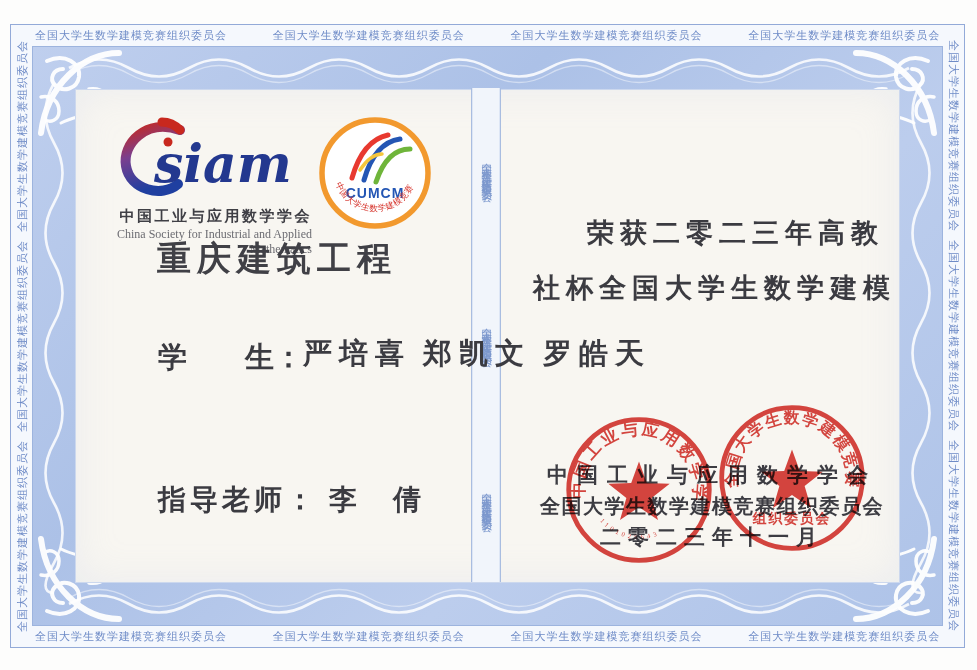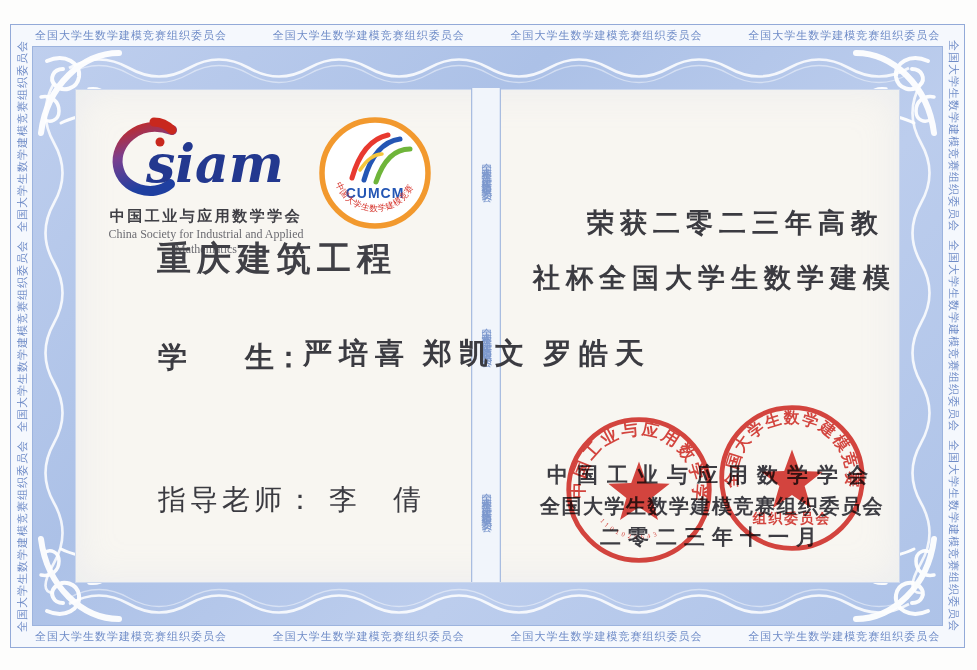--- a/index.html
+++ b/index.html
@@ -34,34 +34,34 @@
   .orn.bl{left:20px;bottom:20px;transform:scaleY(-1);}
   .orn.br{right:20px;bottom:20px;transform:scale(-1,-1);}
   
   .divider{position:absolute;left:471px;top:88px;width:28px;height:494px;
     background:#f1f5fb;border-left:1px solid #a9bde0;border-right:1px solid #a9bde0;
     box-shadow:inset 1px 0 0 #dde6f5, inset -1px 0 0 #dde6f5;
     display:flex;flex-direction:column;justify-content:space-around;align-items:center;}
   .vtxt{writing-mode:vertical-rl;text-orientation:upright;
     color:#7b97cd;font-size:10.5px;letter-spacing:2px;line-height:1;}
   
-  .csiam{position:absolute;left:108px;top:116px;width:196px;text-align:center;}
+  .csiam{position:absolute;left:116px;top:116px;width:196px;text-align:right;}
   .csiam-cn{font-size:15px;font-weight:bold;letter-spacing:2.5px;color:#3f3f45;margin-top:1px;}
   .csiam-en{font-size:12px;color:#6c6c72;margin-top:1px;}
   .cumcm{position:absolute;left:318px;top:116px;}
   .school{position:absolute;left:88px;top:236px;width:378px;text-align:center;
     font-size:34px;font-weight:bold;color:#404046;letter-spacing:6px;line-height:46px;}
   .students{position:absolute;left:158px;top:338px;display:flex;
     font-size:29px;font-weight:bold;color:#3b3b41;}
   .students .gap{display:inline-block;width:58px;}
   .names{display:flex;flex-direction:row;gap:12px;letter-spacing:7px;line-height:31px;}
-  .advisor{position:absolute;left:158px;top:481px;font-size:28px;font-weight:normal;
+  .advisor{position:absolute;left:158px;top:481px;font-size:28px;font-weight:bold;
     letter-spacing:4px;color:#3b3b41;}
   
-  .award{position:absolute;left:533px;top:196px;width:372px;font-size:27px;
+  .award{position:absolute;left:533px;top:206px;width:372px;font-size:27px;
     font-weight:bold;color:#3b3b41;letter-spacing:6px;line-height:55px;}
   .award .indent{padding-left:54px;}
   .issuer{position:absolute;left:518px;top:460px;width:388px;text-align:center;
     color:#3c3c42;font-weight:bold;}
   .issuer .l1{font-size:21px;letter-spacing:9px;line-height:31px;}
   .issuer .l2{font-size:20px;letter-spacing:1.5px;line-height:31px;}
   .issuer .l3{font-size:21px;letter-spacing:7px;line-height:31px;}
   .seal{position:absolute;mix-blend-mode:multiply;opacity:.9;}
   .seal-left{left:563px;top:414px;}
   .seal-right{left:716px;top:402px;}

